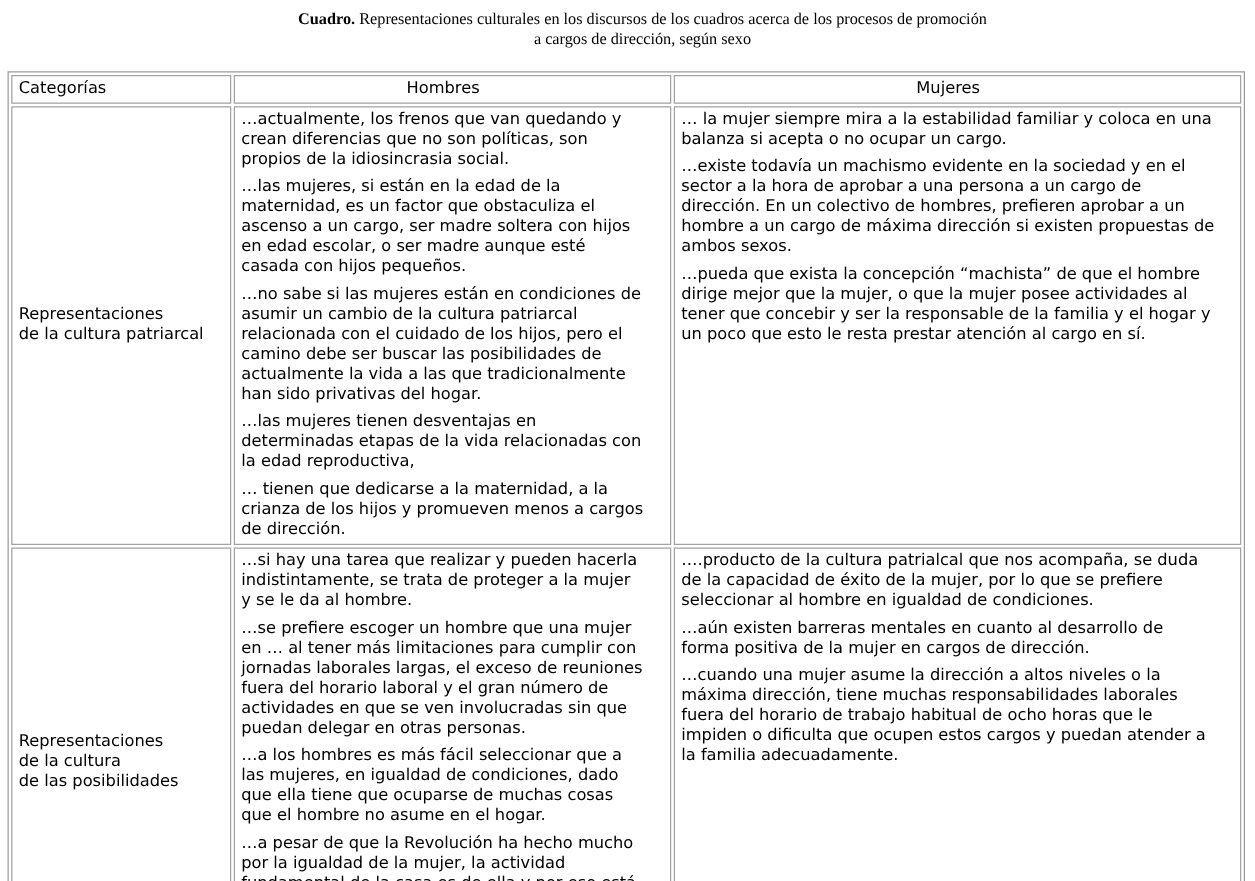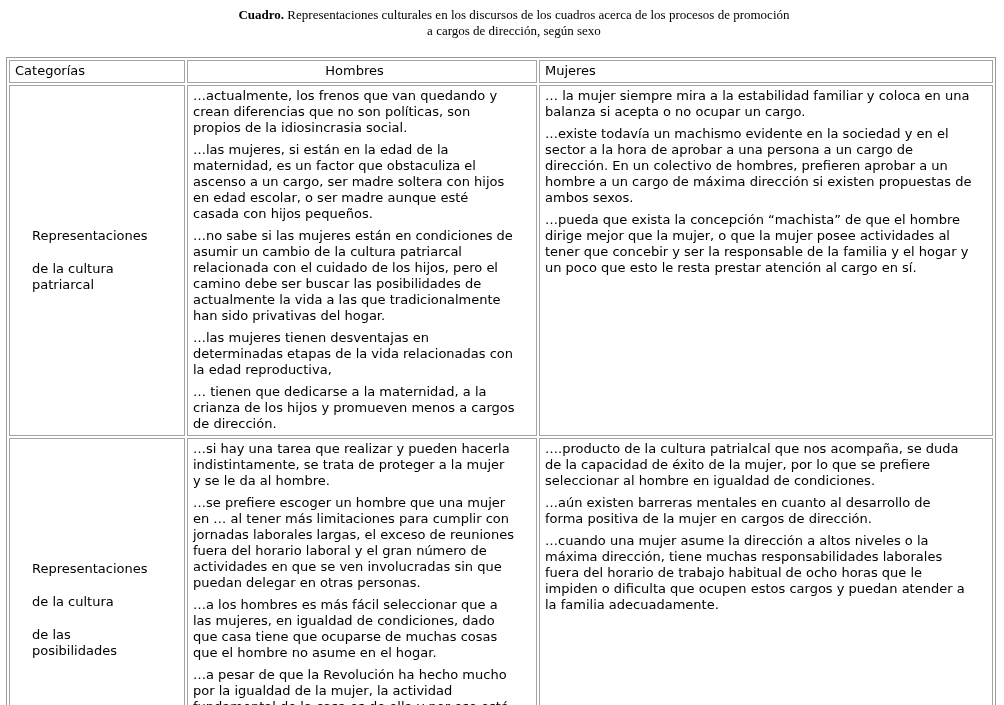--- a/index.html
+++ b/index.html
@@ -41,28 +41,28 @@
     border: 1px solid #a3a3a3;
     font-size: 13px;
     font-weight: normal;
     line-height: 16px;
     padding: 2px 20px 3px 5px;
     box-sizing: border-box;
     background: #ffffff;
   }
   th.col-cat  { width: 176px; text-align: left; height: 22px; }
   th.col-hom  { width: 350px; text-align: center; height: 22px; }
-  th.col-muj  { text-align: left; height: 22px; }
+  th.col-muj  { text-align: center; height: 22px; }
   tr.row-1 td { height: 260px; }
   tr.row-2 td { height: 344px; }
   td.category { vertical-align: middle; }
   td.quotes   { vertical-align: top; }
   td.quotes p { margin: 0 0 6px 0; }
   td.quotes p:last-child { margin-bottom: 0; }
-  td.category div { margin: 17px; }
+  td.category div { margin: 0; }
 </style>
 </head>
 <body>
 
 <div class="page">
 
   <div class="caption">
     <div><span class="bold">Cuadro.</span><span> Representaciones culturales en los discursos de los cuadros acerca de los procesos de promoción</span></div>
     <div>a cargos de dirección, según sexo</div>
   </div>
@@ -96,21 +96,21 @@
       </tr>
       <tr class="row-2">
         <td class="category">
             <div>Representaciones</div>
             <div>de la cultura</div>
             <div>de las posibilidades</div>
           </td>
         <td class="quotes">
             <p>…si hay una tarea que realizar y pueden hacerla indistintamente, se trata de proteger a la mujer y se le da al hombre.</p>
             <p>…se prefiere escoger un hombre que una mujer en … al tener más limitaciones para cumplir con jornadas laborales largas, el exceso de reuniones fuera del horario laboral y el gran número de actividades en que se ven involucradas sin que puedan delegar en otras personas.</p>
-            <p>…a los hombres es más fácil seleccionar que a las mujeres, en igualdad de condiciones, dado que casa tiene que ocuparse de muchas cosas que el hombre no asume en el hogar.</p>
+            <p>…a los hombres es más fácil seleccionar que a las mujeres, en igualdad de condiciones, dado que ella tiene que ocuparse de muchas cosas que el hombre no asume en el hogar.</p>
             <p>…a pesar de que la Revolución ha hecho mucho por la igualdad de la mujer, la actividad fundamental de la casa es de ella y por eso está en desventaja total con relación a los hombres para que sea seleccionada para ocupar un cargo de dirección.</p>
           </td>
         <td class="quotes">
             <p>….producto de la cultura patrialcal que nos acompaña, se duda de la capacidad de éxito de la mujer, por lo que se prefiere seleccionar al hombre en igualdad de condiciones.</p>
             <p>…aún existen barreras mentales en cuanto al desarrollo de forma positiva de la mujer en cargos de dirección.</p>
             <p>…cuando una mujer asume la dirección a altos niveles o la máxima dirección, tiene muchas responsabilidades laborales fuera del horario de trabajo habitual de ocho horas que le impiden o dificulta que ocupen estos cargos y puedan atender a la familia adecuadamente.</p>
           </td>
       </tr>
     </tbody>
   </table>

